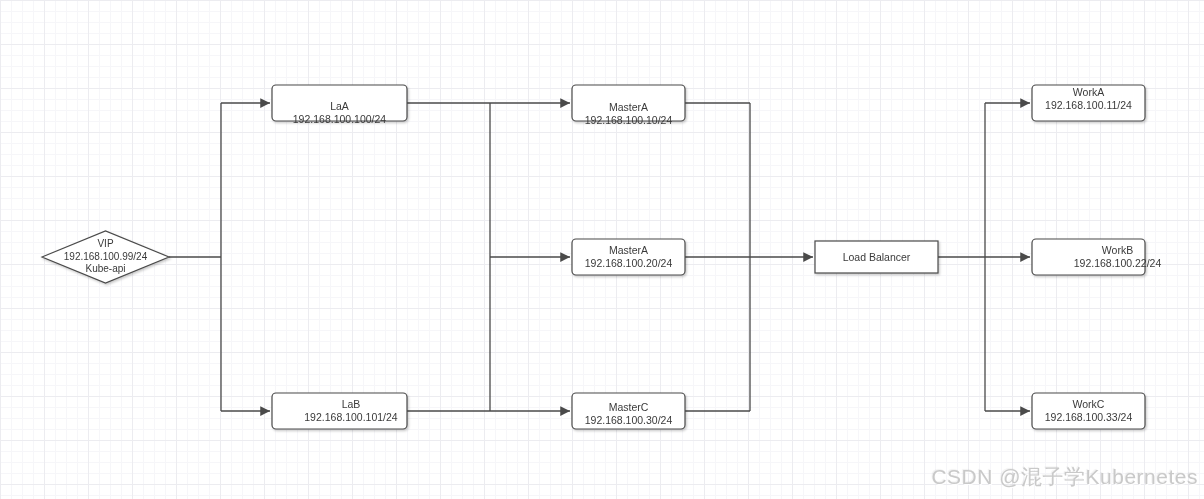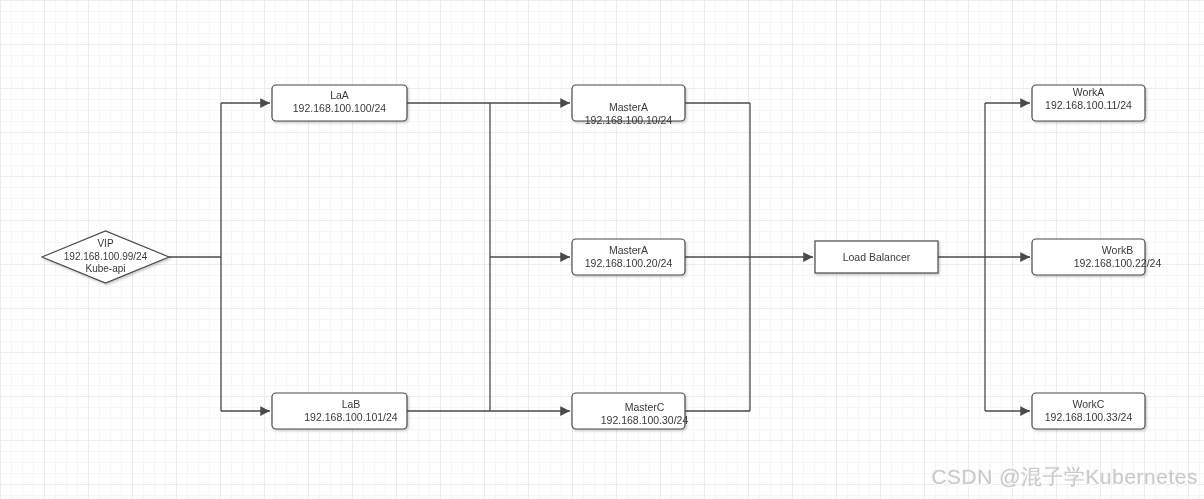--- a/index.html
+++ b/index.html
@@ -79,37 +79,37 @@
         <rect x="1032" y="393" width="113" height="36" rx="4" ry="4" fill="#ffffff" stroke="#4a4a4a" stroke-width="1.2" filter="url(#node-shadow)"></rect>
       </g>
   </svg>
 
   <div id="labels">
       <div class="node-label small" style="left: 42px; top: 231px; width: 127px; height: 52px;">
         <span>VIP</span>
         <span>192.168.100.99/24</span>
         <span>Kube-api</span>
       </div>
-      <div class="node-label" style="left: 272px; top: 85px; width: 135px; height: 33px;">
+      <div class="node-label" style="left: 272px; top: 96px; width: 135px; height: 33px;">
         <span>LaA</span>
         <span>192.168.100.100/24</span>
       </div>
       <div class="node-label" style="left: 272px; top: 393px; width: 158px; height: 36px;">
         <span>LaB</span>
         <span>192.168.100.101/24</span>
       </div>
       <div class="node-label" style="left: 572px; top: 96px; width: 113px; height: 36px;">
         <span>MasterA</span>
         <span>192.168.100.10/24</span>
       </div>
       <div class="node-label" style="left: 572px; top: 239px; width: 113px; height: 36px;">
         <span>MasterA</span>
         <span>192.168.100.20/24</span>
       </div>
-      <div class="node-label" style="left: 588px; top: 393px; width: 113px; height: 41px; align-items: center;">
+      <div class="node-label" style="left: 572px; top: 393px; width: 113px; height: 41px; align-items: center;">
         <span>MasterC</span>
         <span>192.168.100.30/24</span>
       </div>
       <div class="node-label" style="left: 815px; top: 241px; width: 123px; height: 32px; border-radius: 7px;">
         <span>Load Balancer</span>
       </div>
       <div class="node-label" style="left: 1032px; top: 85px; width: 113px; height: 28px;">
         <span>WorkA</span>
         <span>192.168.100.11/24</span>
       </div>

